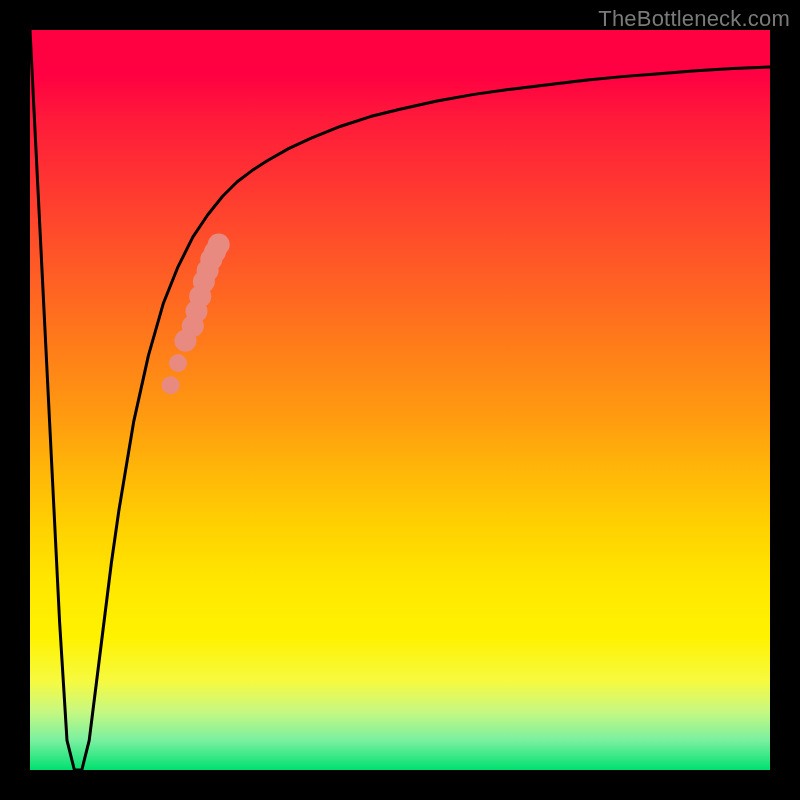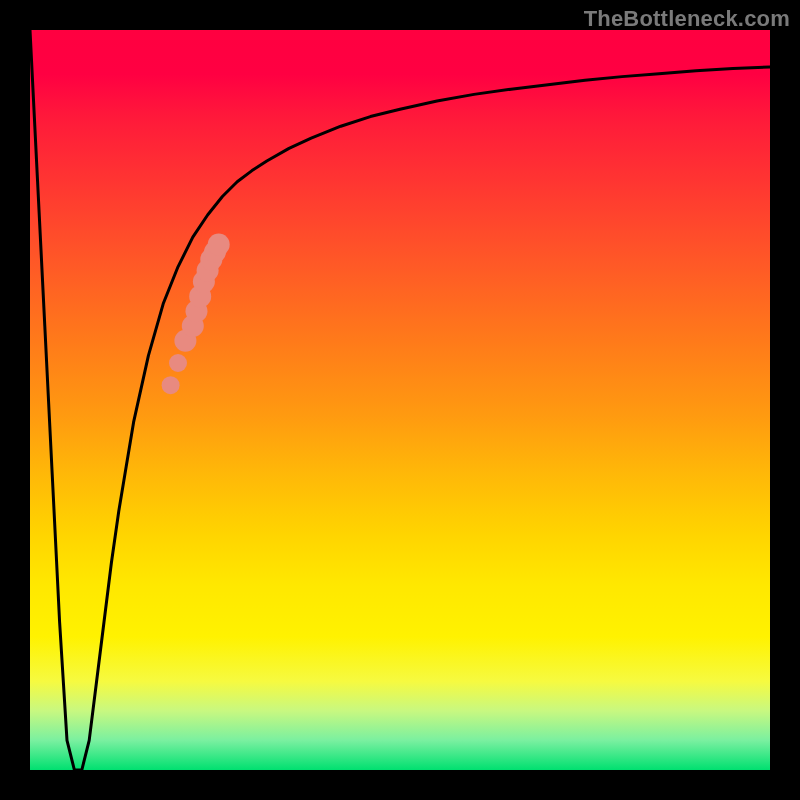--- a/index.html
+++ b/index.html
@@ -50,21 +50,21 @@
   .curve-layer {
     position: absolute;
     inset: 0;
   }
   .watermark {
     position: absolute;
     top: 6px;
     right: 10px;
     color: #7a7a7a;
     font-size: 22px;
-    font-weight: 700;
+    font-weight: 400;
     letter-spacing: 0.2px;
     user-select: none;
     text-align: center;
   }
 </style>
 </head>
 <body>
 
 <div class="frame">
 

